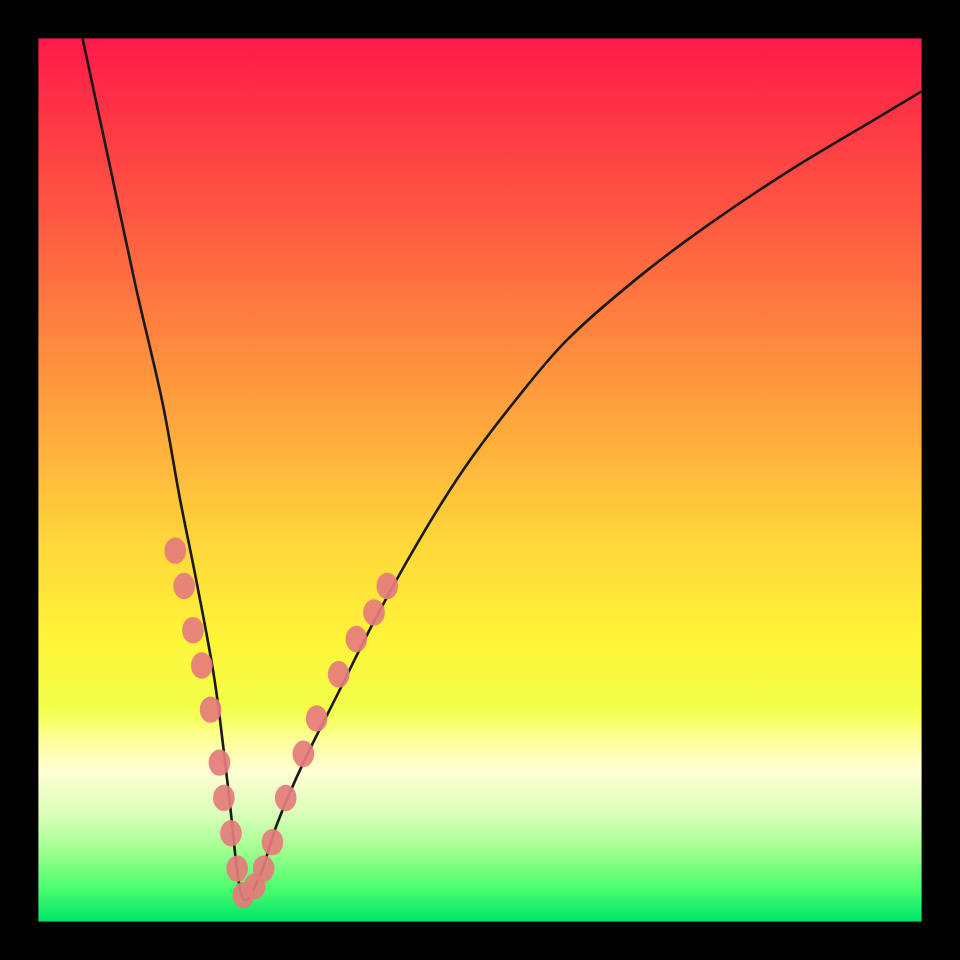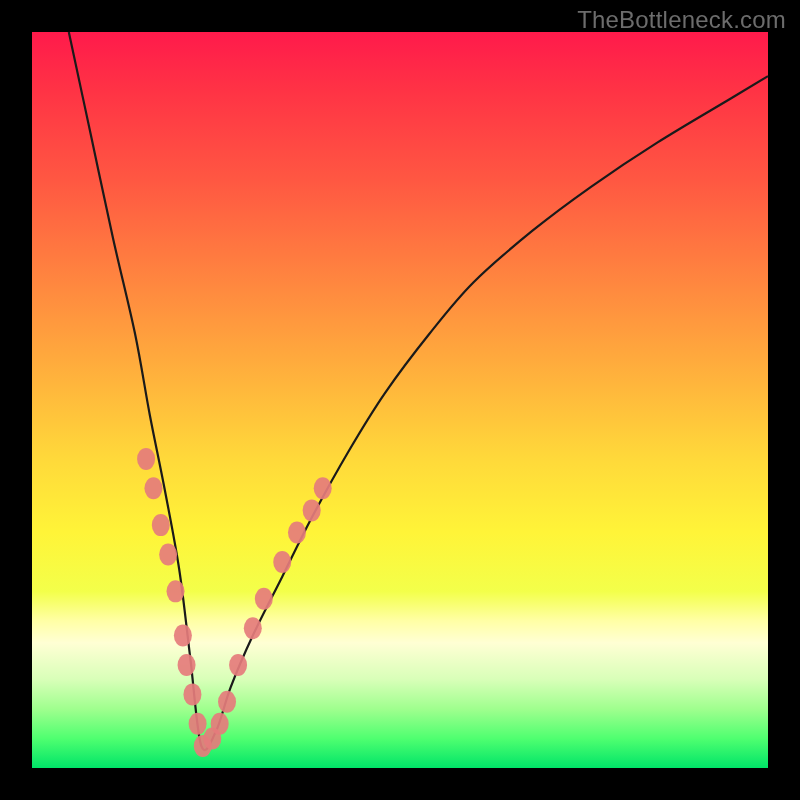--- a/index.html
+++ b/index.html
@@ -57,21 +57,20 @@
     top: 0;
     width: 736px;
     height: 736px;
     overflow: visible;
   }
 </style>
 </head>
 <body>
 
 <div class="frame">
-  <div class="watermark">TheBottleneck.com</div>
   <div class="plot">
     <svg class="curve" viewBox="0 0 736 736" preserveAspectRatio="none">
       <path id="curve-path" fill="none" stroke="#1a1a1a" stroke-width="2.2" d="M 36.800000000000004 0 C 40.480000000000004 17.17333333333333, 51.52 68.6933333333333, 58.88 103.03999999999996 C 66.24 137.38666666666663, 73.6 172.96000000000004, 80.96 206.08000000000004 C 88.32 239.20000000000005, 96.90666666666667 272.32000000000005, 103.04 301.76000000000005 C 109.17333333333335 331.20000000000005, 112.85333333333334 356.96000000000004, 117.76 382.72 C 122.66666666666667 408.48, 127.57333333333332 430.56, 132.48 456.32 C 137.38666666666666 482.08, 142.9066666666667 509.0666666666666, 147.20000000000002 537.28 C 151.49333333333334 565.4933333333333, 154.56 596.1600000000001, 158.24 625.6 C 161.92000000000002 655.04, 164.98666666666668 701.6533333333333, 169.28 713.92 C 173.57333333333332 726.1866666666666, 179.09333333333333 709.0133333333333, 184 699.2 C 188.90666666666667 689.3866666666668, 192.5866666666667 670.9866666666667, 198.72000000000003 655.04 C 204.85333333333335 639.0933333333332, 212.2133333333333 621.92, 220.79999999999998 603.52 C 229.38666666666666 585.12, 240.42666666666668 564.2666666666667, 250.24 544.64 C 260.05333333333334 525.0133333333333, 268.64 506.61333333333334, 279.68 485.76 C 290.72 464.90666666666664, 304.21333333333337 440.37333333333333, 316.48 419.52 C 328.74666666666667 398.66666666666663, 339.78666666666663 380.26666666666665, 353.28 360.64 C 366.7733333333333 341.0133333333333, 382.72 320.1600000000001, 397.44000000000005 301.76000000000005 C 412.1600000000001 283.36, 424.4266666666666 267.4133333333333, 441.59999999999997 250.23999999999995 C 458.7733333333333 233.0666666666666, 480.85333333333335 214.66666666666669, 500.48 198.72000000000003 C 520.1066666666667 182.77333333333337, 538.5066666666667 169.27999999999994, 559.36 154.55999999999995 C 580.2133333333334 139.83999999999995, 602.2933333333334 125.11999999999996, 625.6 110.39999999999998 C 648.9066666666666 95.67999999999999, 680.8 77.27999999999999, 699.1999999999999 66.24000000000001 C 717.5999999999999 55.200000000000024, 729.8666666666667 47.84000000000007, 736 44.16000000000008"></path>
       <g id="dots">
           <ellipse cx="114.08" cy="426.88" rx="9" ry="11" fill="#e57c7c" fill-opacity="0.92"></ellipse>
           <ellipse cx="121.44000000000001" cy="456.32" rx="9" ry="11" fill="#e57c7c" fill-opacity="0.92"></ellipse>
           <ellipse cx="128.79999999999998" cy="493.12" rx="9" ry="11" fill="#e57c7c" fill-opacity="0.92"></ellipse>
           <ellipse cx="136.16" cy="522.56" rx="9" ry="11" fill="#e57c7c" fill-opacity="0.92"></ellipse>
           <ellipse cx="143.52" cy="559.36" rx="9" ry="11" fill="#e57c7c" fill-opacity="0.92"></ellipse>
           <ellipse cx="150.88" cy="603.52" rx="9" ry="11" fill="#e57c7c" fill-opacity="0.92"></ellipse>

